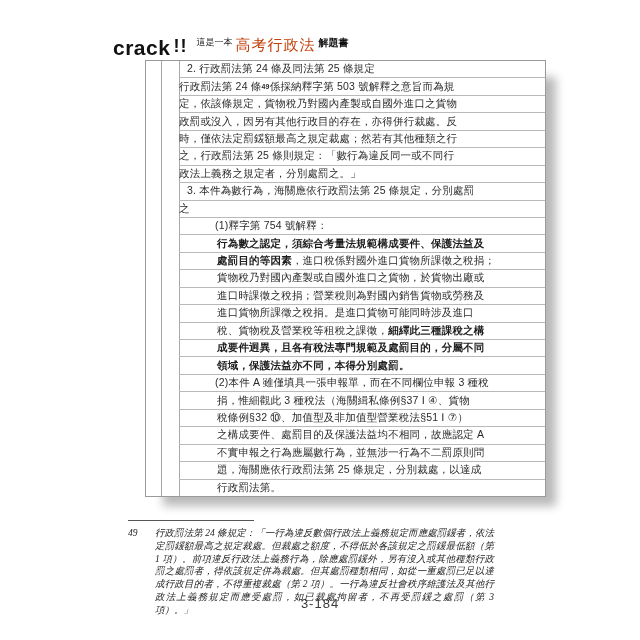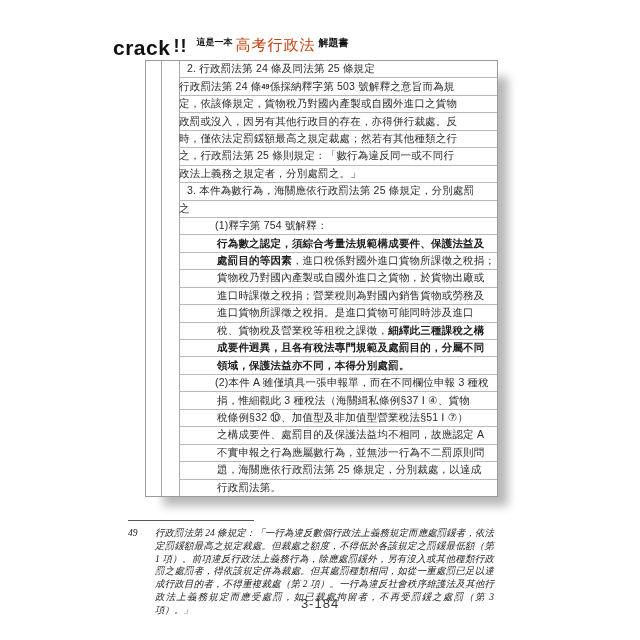--- a/index.html
+++ b/index.html
@@ -11,27 +11,27 @@
     position: absolute; left: 113px; top: 36px;
     display: flex; align-items: flex-start; white-space: nowrap;
   }
   .logo-crack {
     font-size: 21px; font-weight: 800; letter-spacing: 0.5px; color: #111;
   }
   .logo-marks {
     font-size: 18px; font-weight: 800; color: #111; margin-left: 3px; margin-right: 9px;
     letter-spacing: 1px;
   }
-  .sub-prefix { font-size: 9px; font-weight: 700; color: #111; margin-right: 3px; }
+  .sub-prefix { font-size: 9px; font-weight: 400; color: #111; margin-right: 3px; }
   .sub-main   { font-size: 15px; font-weight: 400; color: #c2410c; letter-spacing: 1px; }
   .sub-suffix { font-size: 10px; font-weight: 700; color: #111; margin-left: 3px; }
 
   
   .answer-box {
-    position: absolute; left: 145px; top: 60px; width: 353px; height: 437px;
+    position: absolute; left: 145px; top: 60px; width: 401px; height: 437px;
     background: #fff;
     border: 1px solid #9a9a9a;
     box-shadow: 14px 13px 9px -4px rgba(0,0,0,0.28);
   }
   .col-line {
     position: absolute; top: 0; bottom: 0; width: 0;
     border-right: 1px solid #a8a8a8;
   }
   .col-line.c1 { left: 15px; }
   .col-line.c2 { left: 33px; }

